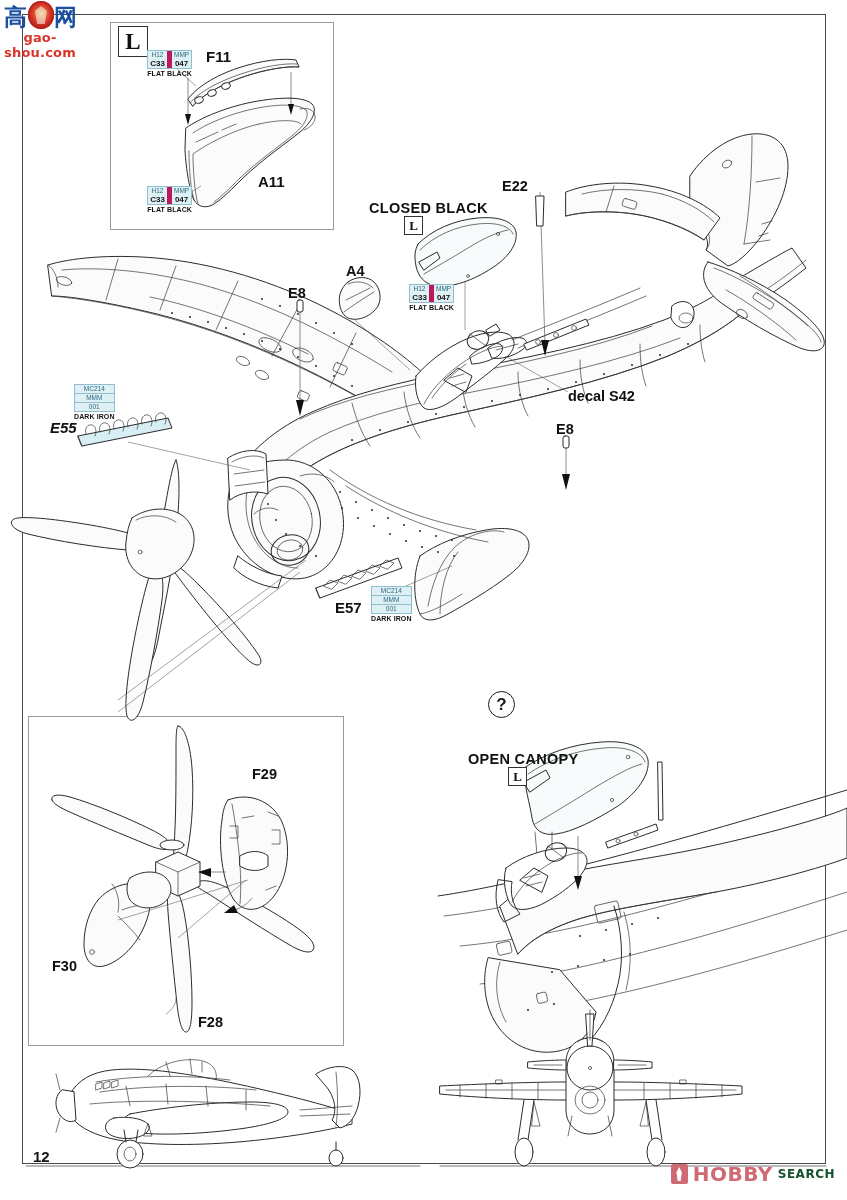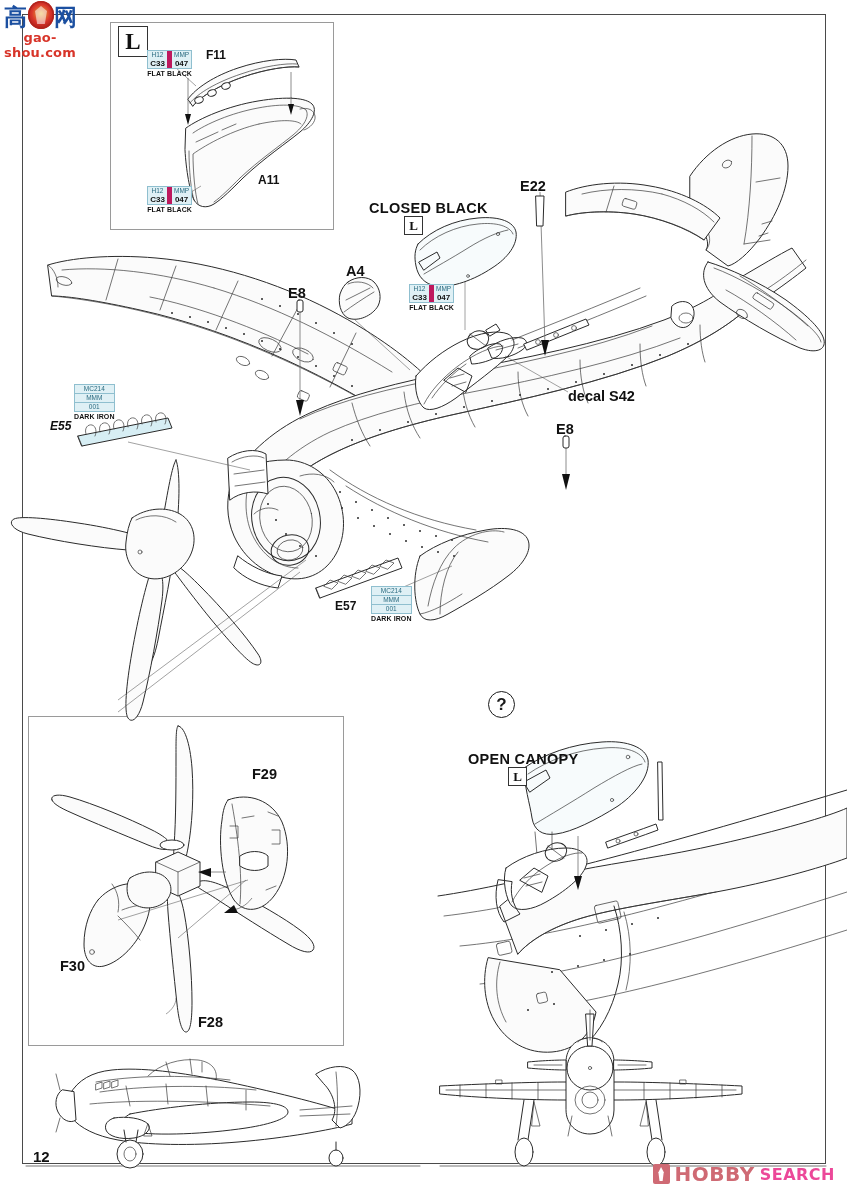--- a/index.html
+++ b/index.html
@@ -36,21 +36,21 @@
     clip-path:polygon(50% 0,100% 28%,82% 100%,18% 100%,0 28%);
   }
   .wm-gaoshou .dom{
     position:absolute;left:0;top:30px;width:76px;text-align:center;
     font-family:"DejaVu Sans",sans-serif;font-size:13px;font-weight:700;color:#d8352a;
     letter-spacing:.2px;
   }
 
   
   .lbl{position:absolute;font-weight:700;color:#111;white-space:nowrap;}
-  .lbl.s18{font-size:12px;}
+  .lbl.s18{font-size:15px;}
   .lbl.s15{font-size:14.5px;}
 
   
   .vbox{
     position:absolute;border:1.3px solid #333;background:#fff;
     display:flex;align-items:center;justify-content:center;
     font-family:"Liberation Serif","DejaVu Serif",serif;font-weight:700;color:#111;
   }
 
   
@@ -106,21 +106,21 @@
   }
   .hs-logo .mark{
     width:17px;height:20px;background:#cf6a74;border-radius:2px;position:relative;
   }
   .hs-logo .mark:after{
     content:"";position:absolute;left:5px;top:3px;width:7px;height:14px;background:#fff;
     clip-path:polygon(50% 0%, 88% 38%, 72% 100%, 28% 100%, 12% 38%);
   }
   .hs-logo .t1{font-size:20px;font-weight:700;color:#cf6a74;letter-spacing:.5px;
     font-family:"DejaVu Sans",sans-serif;}
-  .hs-logo .t2{font-size:16px;font-weight:700;color:#ec4899;letter-spacing:.5px;
+  .hs-logo .t2{font-size:12px;font-weight:700;color:#14532d;letter-spacing:.5px;
     font-family:"DejaVu Sans",sans-serif;}
 </style>
 </head>
 <body>
 
 <div id="stage">
 
   <div class="page-frame"></div>
 
   <div class="wm-gaoshou">
@@ -733,21 +733,21 @@
         <span>MMP</span>
         <b>047</b>
       </div>
     </div>
     <div class="nm">FLAT BLACK</div>
   </div>
 
   <div class="lbl s15" style="left:369px;top:200px;letter-spacing:.3px;">CLOSED BLACK</div>
   <div class="vbox" style="left:404px;top:216px;width:17px;height:17px;font-size:13px;">L</div>
 
-  <div class="lbl s15" style="left:520px;top:178px;">E22</div>
+  <div class="lbl s15" style="left:502px;top:178px;">E22</div>
   <div class="lbl s15" style="left:346px;top:263px;">A4</div>
   <div class="lbl s15" style="left:288px;top:285px;">E8</div>
   <div class="lbl s15" style="left:556px;top:421px;">E8</div>
   <div class="lbl s18" style="left:50px;top:419px;font-style:italic;">E55</div>
   <div class="lbl s18" style="left:335px;top:599px;">E57</div>
   <div class="lbl s15" style="left:568px;top:388px;">decal S42</div>
 
   <div class="paint" style="left:409px;top:284px;">
     <div class="codes">
       <div class="cell">
@@ -774,21 +774,21 @@
   <div class="paint stack" style="left:371px;top:586px;">
     <div class="codes">
       <div class="cell">MC214</div>
       <div class="cell">MMM</div>
       <div class="cell">001</div>
     </div>
     <div class="nm">DARK IRON</div>
   </div>
 
   <div class="lbl s15" style="left:252px;top:766px;">F29</div>
-  <div class="lbl s15" style="left:60px;top:958px;">F30</div>
+  <div class="lbl s15" style="left:52px;top:958px;">F30</div>
   <div class="lbl s15" style="left:198px;top:1014px;">F28</div>
 
   <div class="qmark" style="left:488px;top:691px;">?</div>
   <div class="lbl s15" style="left:468px;top:751px;letter-spacing:.3px;">OPEN CANOPY</div>
   <div class="vbox" style="left:508px;top:767px;width:17px;height:17px;font-size:13px;">L</div>
 
   <div class="pagenum">12</div>
 
   <div class="hs-logo">
     <div class="mark"></div>

